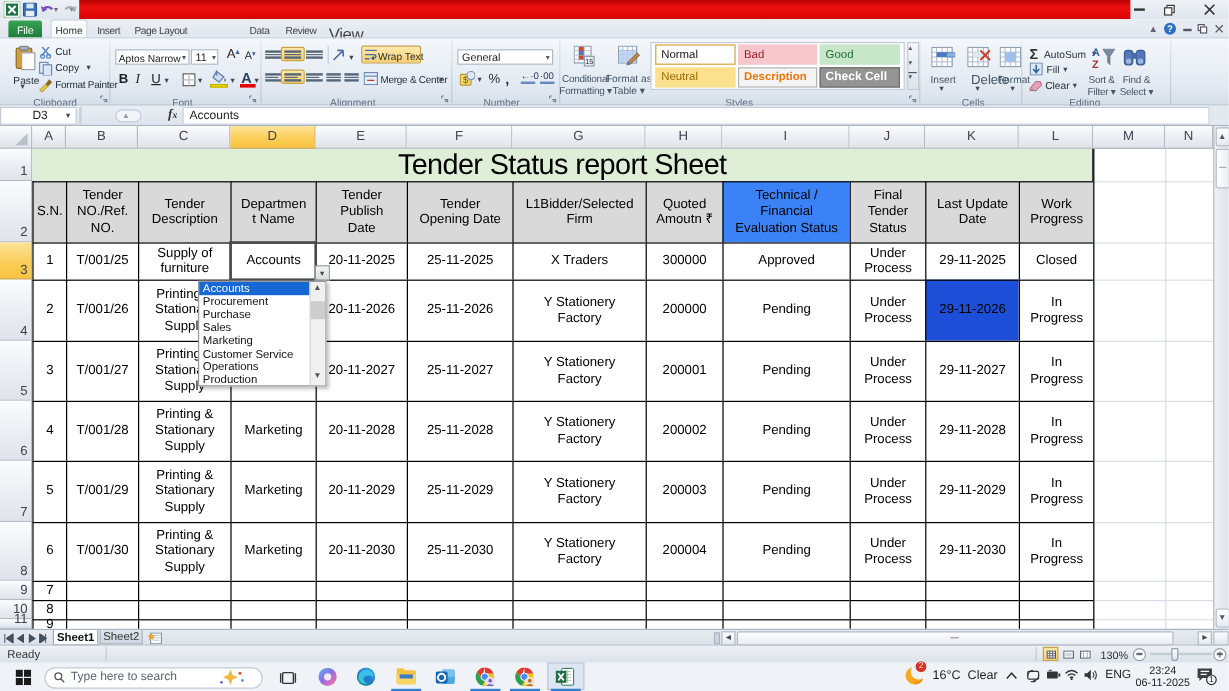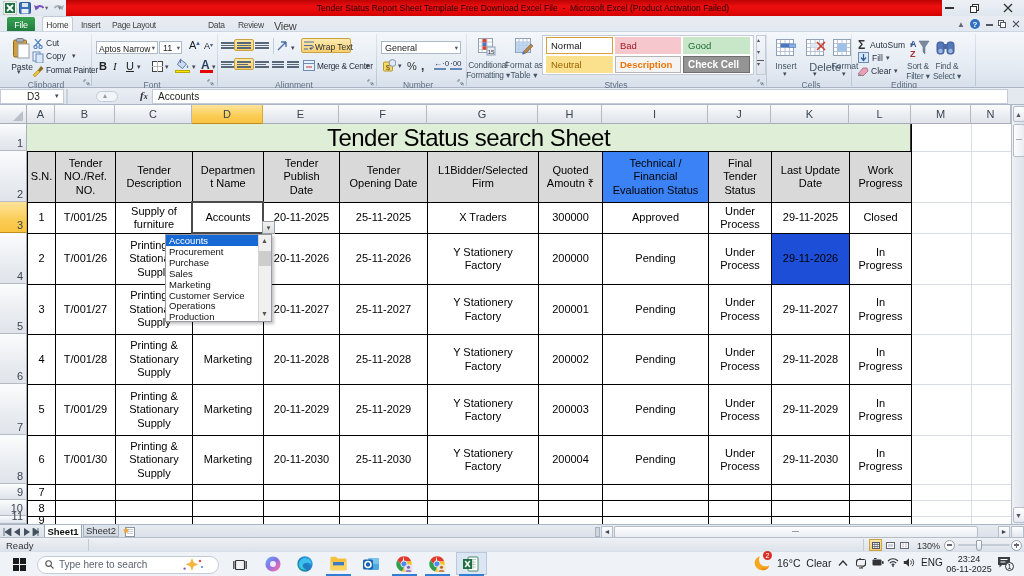--- a/index.html
+++ b/index.html
@@ -27,39 +27,38 @@
   </svg>
   <span class="abs" style="left:45px;top:4px;font-size:6.5px;color:#666;">▾</span>
 
   <svg class="abs" style="left:53px;top:4px" width="11" height="9" viewBox="0 0 11 9">
     <path d="M9.5 4.5 C8 1.5 3 1 1.5 4" stroke="#a8b0bc" stroke-width="1.8" fill="none"></path>
     <path d="M11 1 L9.4 6.2 L5.5 3.8 Z" fill="#a8b0bc"></path>
   </svg>
   <span class="abs" style="left:58px;top:4px;font-size:6.5px;color:#888;">▾</span>
 
   <div class="abs" style="left:66px;top:0;width:876px;height:16px;background:linear-gradient(#bb0404,#ed0f0f 40%,#e40808 75%,#cf0303);"></div>
-  <div class="abs" style="left:66px;top:0;width:914px;height:16px;font-size:8.5px;color:#230000;display:flex;align-items:center;justify-content:center;">Tender Status Report Sheet Template Free Download Excel File&nbsp; -&nbsp; Microsoft Excel (Product Activation Failed)</div>
 
   <div class="abs" style="left:945px;top:7px;width:9px;height:1.5px;background:#333;"></div>
   <div class="abs" style="left:972px;top:3.5px;width:7px;height:7px;border:1.2px solid #333;background:#fff;"></div>
   <div class="abs" style="left:970px;top:5.5px;width:7px;height:7px;border:1.2px solid #333;background:#fff;"></div>
   <svg class="abs" style="left:1003px;top:3px" width="10" height="10" viewBox="0 0 10 10">
       <path d="M1 1 L9 9 M9 1 L1 9" stroke="#333" stroke-width="1.3"></path>
     </svg>
 </div>
 
 <div class="abs" style="left:0;top:16px;width:1024px;height:16px;background:linear-gradient(#e9edf3,#e2e8f0);">
   <div class="abs flexc" style="left:7px;top:1px;width:28px;height:15px;background:linear-gradient(#36a352,#1e7a3c);color:#fff;font-size:9px;border-radius:2px 2px 0 0;letter-spacing:-0.2px;">File</div>
   <div class="abs flexc" style="left:42px;top:0px;width:31px;height:16px;background:#fafbfd;border:1px solid #c2ccd8;border-bottom:none;border-radius:3px 3px 0 0;font-size:8.5px;color:#333;">Home</div>
   <span class="abs" style="left:81px;top:4px;font-size:8.5px;color:#444;letter-spacing:-0.35px;">Insert</span>
   <span class="abs" style="left:112px;top:4px;font-size:8.5px;color:#444;letter-spacing:-0.35px;">Page Layout</span>
   <span class="abs" style="left:165px;top:16px;font-size:8.5px;color:#444;letter-spacing:-0.35px;">Formulas</span>
   <span class="abs" style="left:208px;top:4px;font-size:8.5px;color:#444;letter-spacing:-0.35px;">Data</span>
   <span class="abs" style="left:238px;top:4px;font-size:8.5px;color:#444;letter-spacing:-0.35px;">Review</span>
-  <span class="abs" style="left:274px;top:4px;font-size:11px;color:#444;letter-spacing:-0.35px;">View</span>
+  <span class="abs" style="left:274px;top:4px;font-size:14px;color:#444;letter-spacing:-0.35px;">View</span>
 
   <span class="abs" style="left:957px;top:4px;font-size:8px;color:#667;">▲</span>
   <div class="abs flexc" style="left:970px;top:3px;width:10px;height:10px;border-radius:50%;background:#2f6fc1;color:#fff;font-size:8px;font-weight:bold;">?</div>
   <div class="abs" style="left:986px;top:8px;width:7px;height:2px;background:#556;"></div>
   <div class="abs" style="left:998px;top:4px;width:6px;height:6px;border:1px solid #556;background:#fff;"></div>
   <div class="abs" style="left:1000px;top:6px;width:6px;height:6px;border:1px solid #556;background:#fff;"></div>
   <svg class="abs" style="left:1012px;top:4px" width="8" height="8" viewBox="0 0 8 8">
       <path d="M1 1 L7 7 M7 1 L1 7" stroke="#556" stroke-width="1.1"></path>
     </svg>
 </div>
@@ -353,21 +352,21 @@
 <div class="abs" style="left:27px;top:202px;width:984px;height:1px;background:#d9dee6;"></div>
 <div class="abs" style="left:27px;top:233px;width:984px;height:1px;background:#d9dee6;"></div>
 <div class="abs" style="left:27px;top:284px;width:984px;height:1px;background:#d9dee6;"></div>
 <div class="abs" style="left:27px;top:334px;width:984px;height:1px;background:#d9dee6;"></div>
 <div class="abs" style="left:27px;top:384px;width:984px;height:1px;background:#d9dee6;"></div>
 <div class="abs" style="left:27px;top:435px;width:984px;height:1px;background:#d9dee6;"></div>
 <div class="abs" style="left:27px;top:484px;width:984px;height:1px;background:#d9dee6;"></div>
 <div class="abs" style="left:27px;top:500px;width:984px;height:1px;background:#d9dee6;"></div>
 <div class="abs" style="left:27px;top:516px;width:984px;height:1px;background:#d9dee6;"></div>
 <div class="abs" style="left:27px;top:524px;width:984px;height:1px;background:#d9dee6;"></div>
-<div class="abs flexc" style="left:27px;top:124px;width:884px;height:27px;background:#dfeed6;border-right:1px solid #3c3c3c;font-size:24px;color:#000;letter-spacing:-0.5px;">Tender Status search Sheet</div>
+<div class="abs flexc" style="left:27px;top:124px;width:884px;height:27px;background:#dfeed6;border-right:1px solid #3c3c3c;font-size:24px;color:#000;letter-spacing:-0.5px;">Tender Status report Sheet</div>
 <div class="abs flexc" style="left:27px;top:151px;width:28px;height:51px;background:#d9d9d9;border-left:1px solid #000;border-top:1px solid #000;font-size:11px;color:#000;text-align:center;line-height:1.22;">S.N.</div>
 <div class="abs flexc" style="left:55px;top:151px;width:60px;height:51px;background:#d9d9d9;border-left:1px solid #000;border-top:1px solid #000;font-size:11px;color:#000;text-align:center;line-height:1.22;">Tender<br>NO./Ref.<br>NO.</div>
 <div class="abs flexc" style="left:115px;top:151px;width:77px;height:51px;background:#d9d9d9;border-left:1px solid #000;border-top:1px solid #000;font-size:11px;color:#000;text-align:center;line-height:1.22;">Tender<br>Description</div>
 <div class="abs flexc" style="left:192px;top:151px;width:71px;height:51px;background:#d9d9d9;border-left:1px solid #000;border-top:1px solid #000;font-size:11px;color:#000;text-align:center;line-height:1.22;">Departmen<br>t Name</div>
 <div class="abs flexc" style="left:263px;top:151px;width:76px;height:51px;background:#d9d9d9;border-left:1px solid #000;border-top:1px solid #000;font-size:11px;color:#000;text-align:center;line-height:1.22;">Tender<br>Publish<br>Date</div>
 <div class="abs flexc" style="left:339px;top:151px;width:88px;height:51px;background:#d9d9d9;border-left:1px solid #000;border-top:1px solid #000;font-size:11px;color:#000;text-align:center;line-height:1.22;">Tender<br>Opening Date</div>
 <div class="abs flexc" style="left:427px;top:151px;width:111px;height:51px;background:#d9d9d9;border-left:1px solid #000;border-top:1px solid #000;font-size:11px;color:#000;text-align:center;line-height:1.22;">L1Bidder/Selected<br>Firm</div>
 <div class="abs flexc" style="left:538px;top:151px;width:64px;height:51px;background:#d9d9d9;border-left:1px solid #000;border-top:1px solid #000;font-size:11px;color:#000;text-align:center;line-height:1.22;">Quoted<br>Amoutn ₹</div>
 <div class="abs flexc" style="left:602px;top:151px;width:106px;height:51px;background:#3b82f6;border-left:1px solid #000;border-top:1px solid #000;font-size:11px;color:#000;text-align:center;line-height:1.22;">Technical /<br>Financial<br>Evaluation Status</div>
 <div class="abs flexc" style="left:708px;top:151px;width:63px;height:51px;background:#d9d9d9;border-left:1px solid #000;border-top:1px solid #000;font-size:11px;color:#000;text-align:center;line-height:1.22;">Final<br>Tender<br>Status</div>

